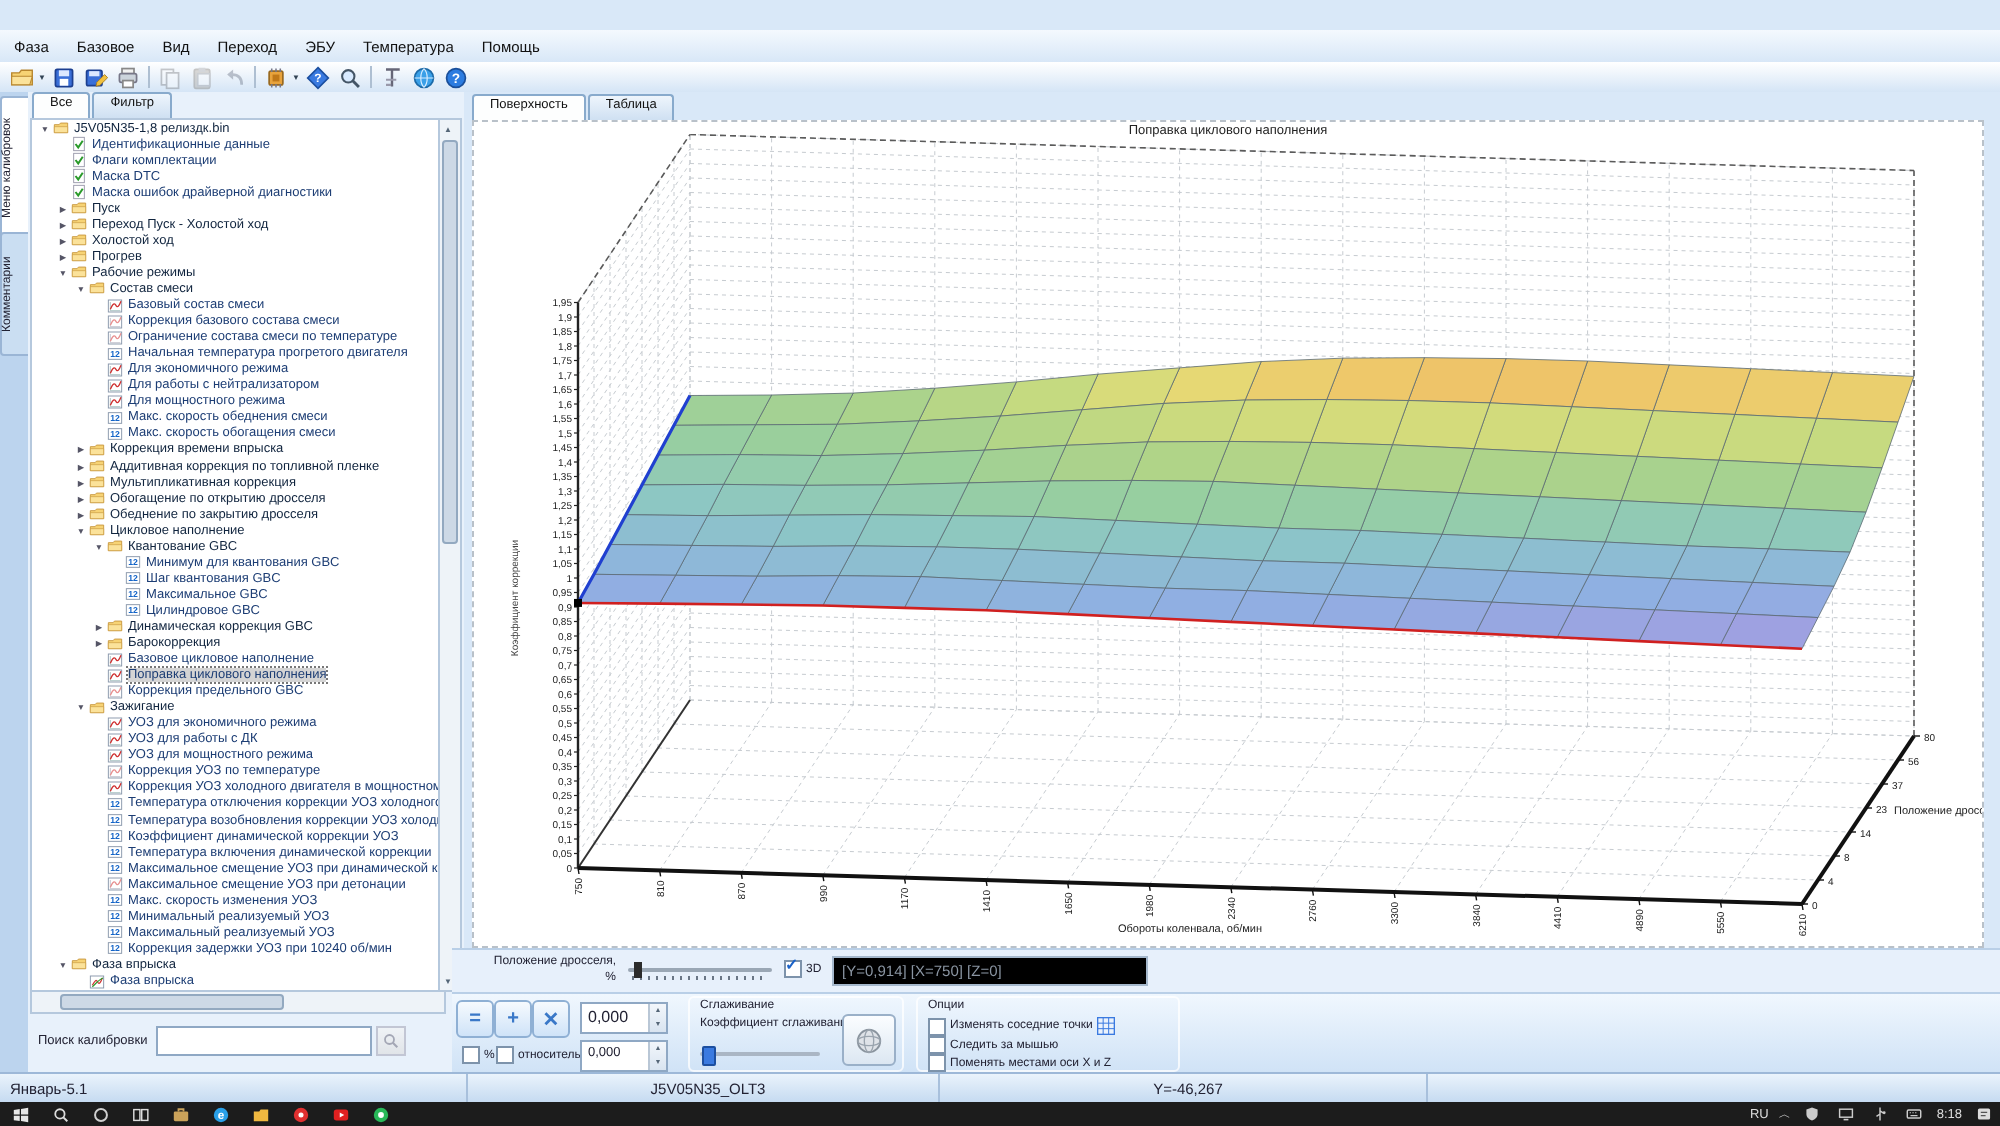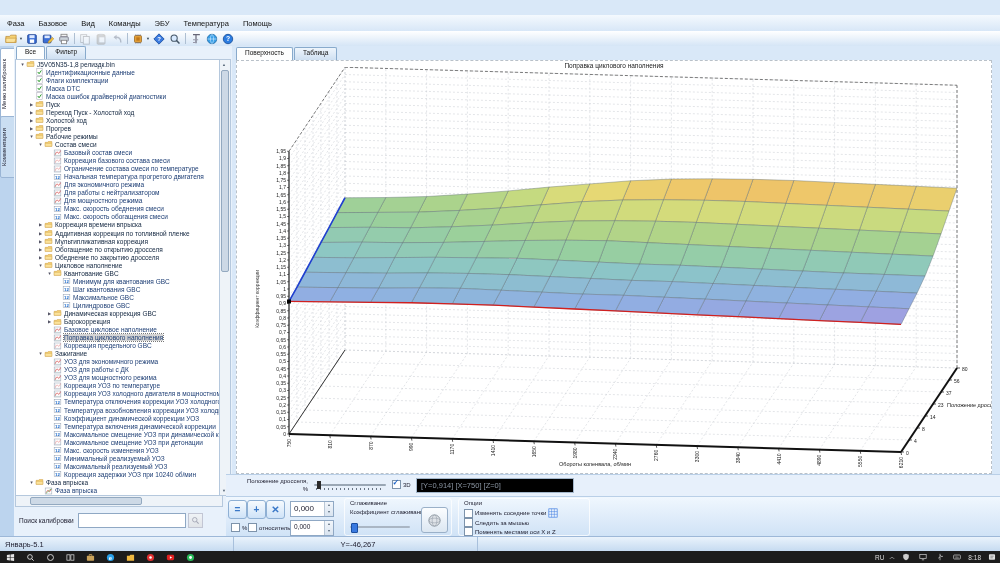--- a/index.html
+++ b/index.html
@@ -107,21 +107,21 @@
 </head>
 <body>
 
 <div id="root">
 
 
   <div class="menubar" id="menubar">
       <span class="menu-item">Фаза</span>
       <span class="menu-item">Базовое</span>
       <span class="menu-item">Вид</span>
-      <span class="menu-item">Команды</span>
+      <span class="menu-item">Переход</span>
       <span class="menu-item">ЭБУ</span>
       <span class="menu-item">Температура</span>
       <span class="menu-item">Помощь</span>
     </div>
 
   <div class="toolbar" id="toolbar">
       <div class="tb-btn">
         <span class="">
           <svg viewBox="0 0 14 14" width="12" height="12">
             <path d="M1 4h4.4l1.2-1.5H13v8.5H1z" fill="#f7d374" stroke="#b8862e" stroke-width=".8"></path>
@@ -1327,20 +1327,21 @@
             <span class="cb"></span>
               <span>Поменять местами оси X и Z</span>
           </div>
         </div>
       </div>
     </div>
   </div>
 
   <div class="statusbar">
     <div class="st-cell" style="width:228px;">Январь-5.1</div>
+    <div class="st-cell" style="width:230px;justify-content:center;">J5V05N35_OLT3</div>
     <div class="st-cell" style="width:238px;justify-content:center;text-align:center;">Y=-46,267</div>
     <div class="st-cell" style="flex:1;border-right:none;"></div>
   </div>
 
   <div class="taskbar" id="taskbar">
       <div class="tk-ico">
         <svg viewBox="0 0 10 10" width="9" height="9">
           <path d="M1 2.2l3.3-.5v3H1zM5 1.6L9 1v3.7H5zM1 5.4h3.3v3L1 7.9zM5 5.4h4V9l-4-.6z" fill="#e6e6e6"></path>
         </svg>
       </div>

